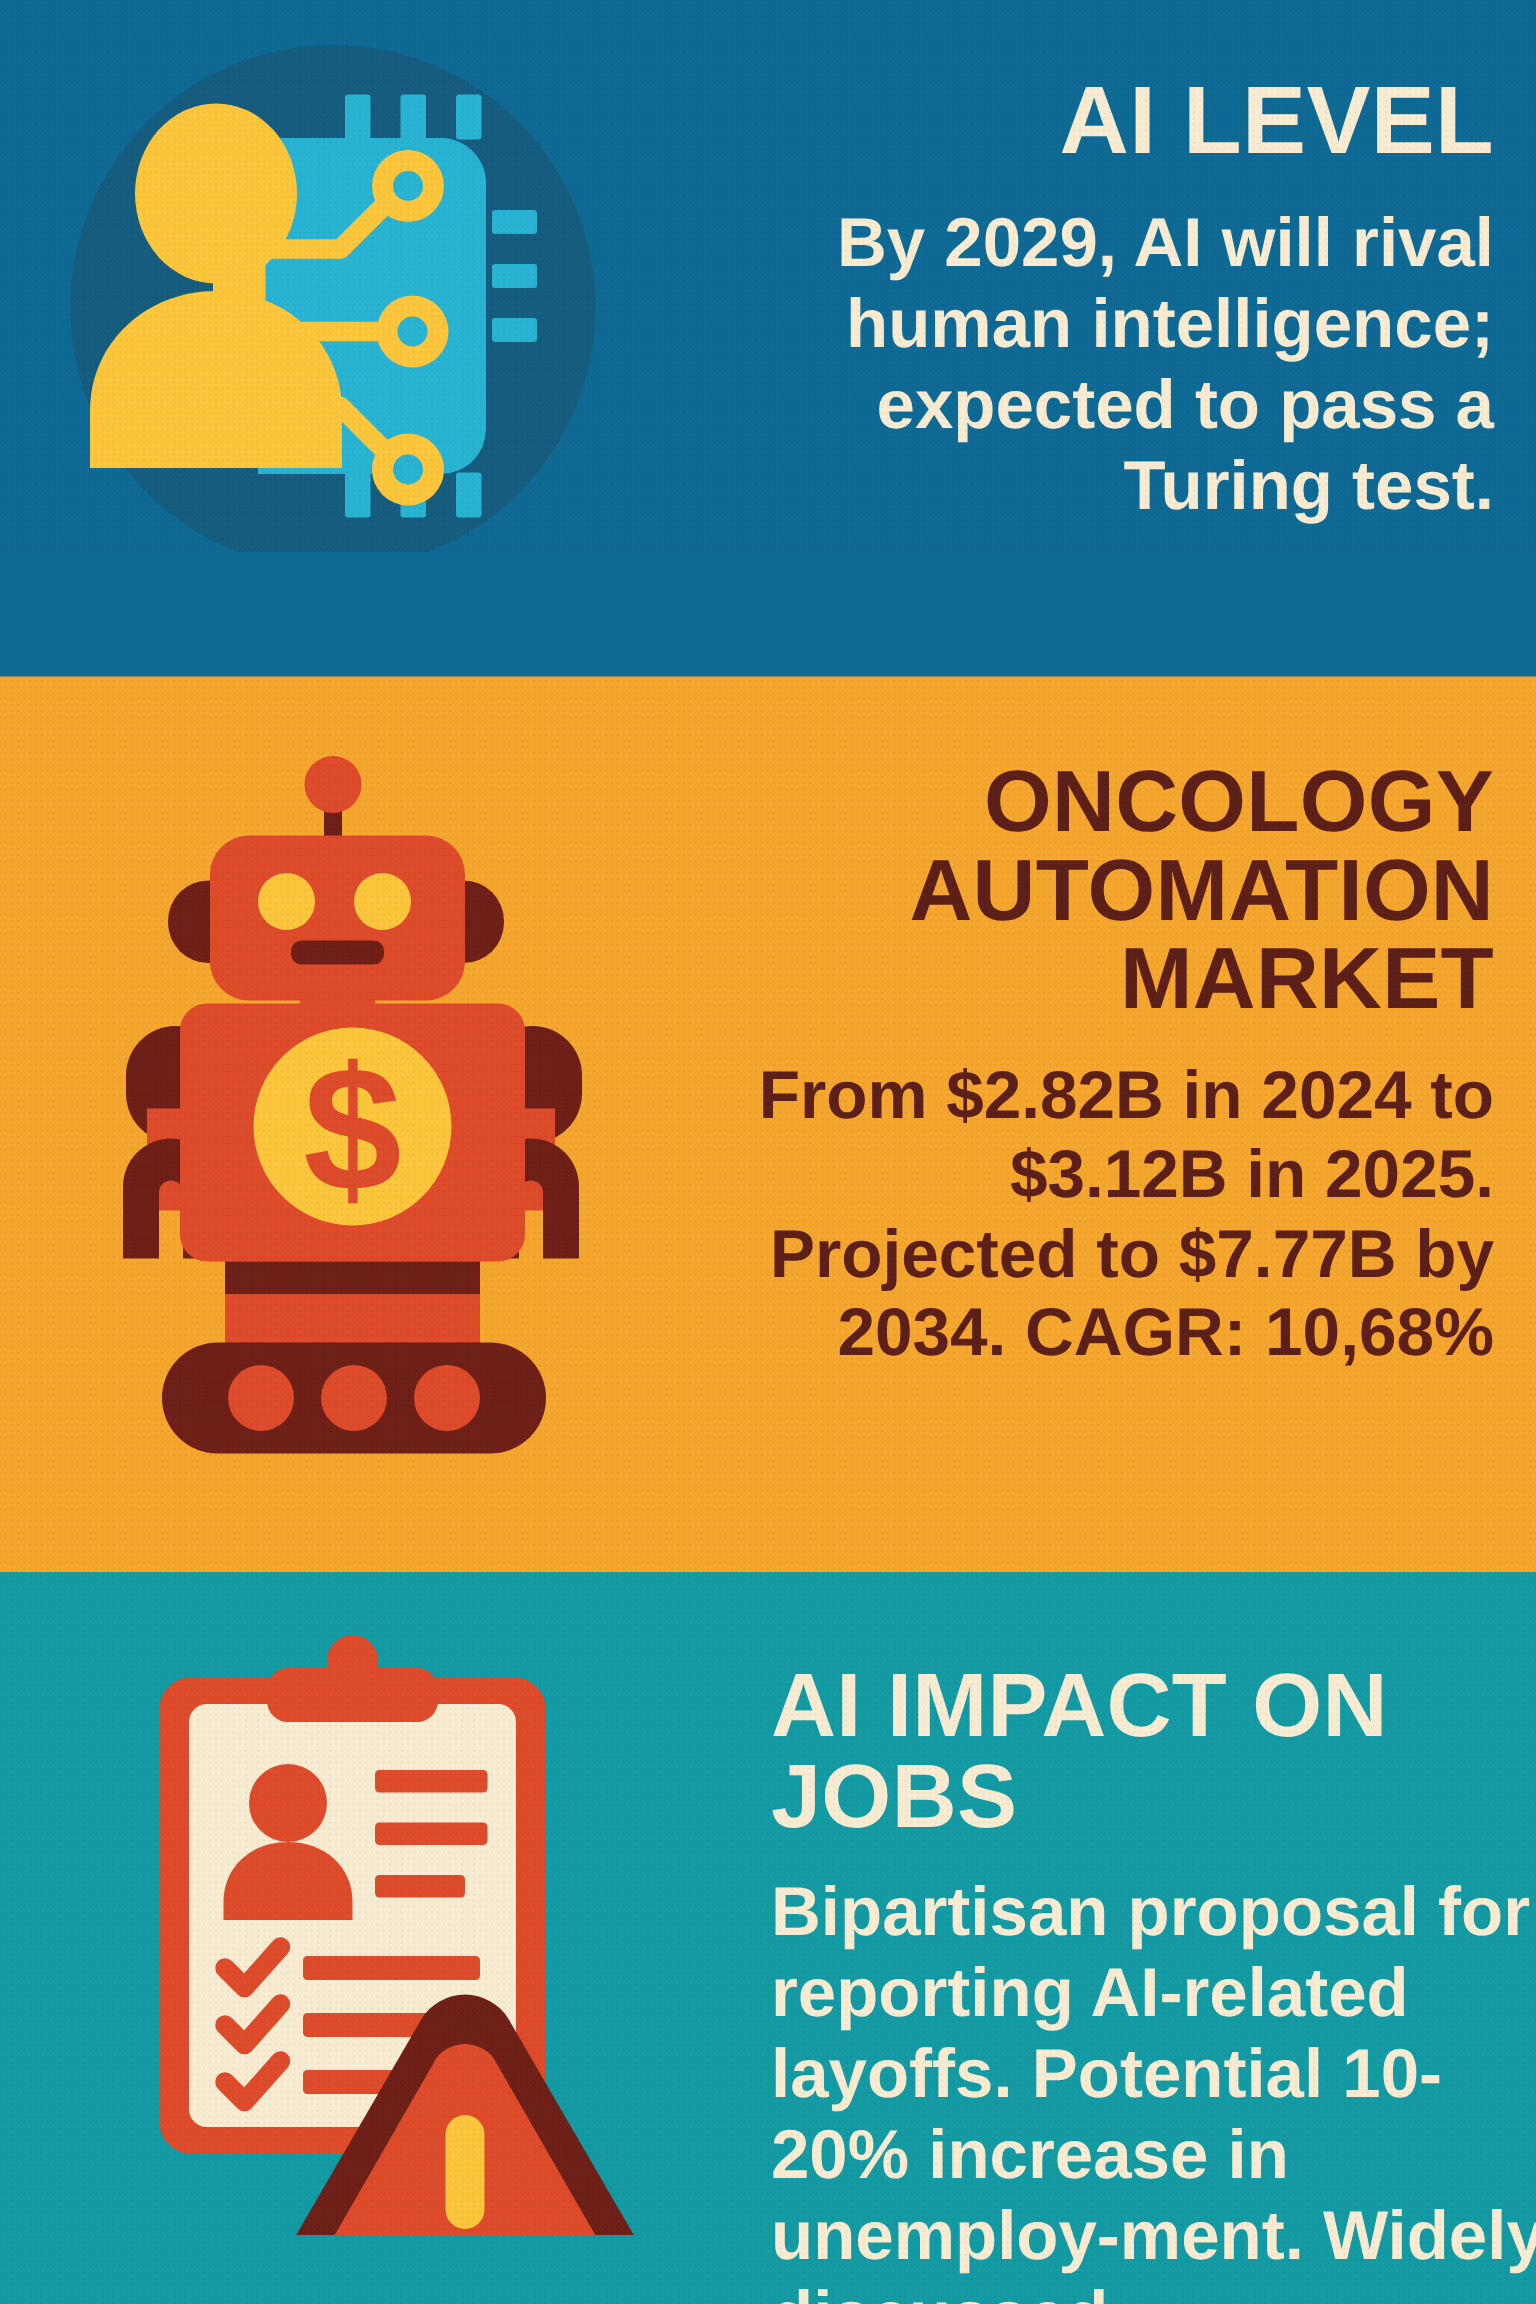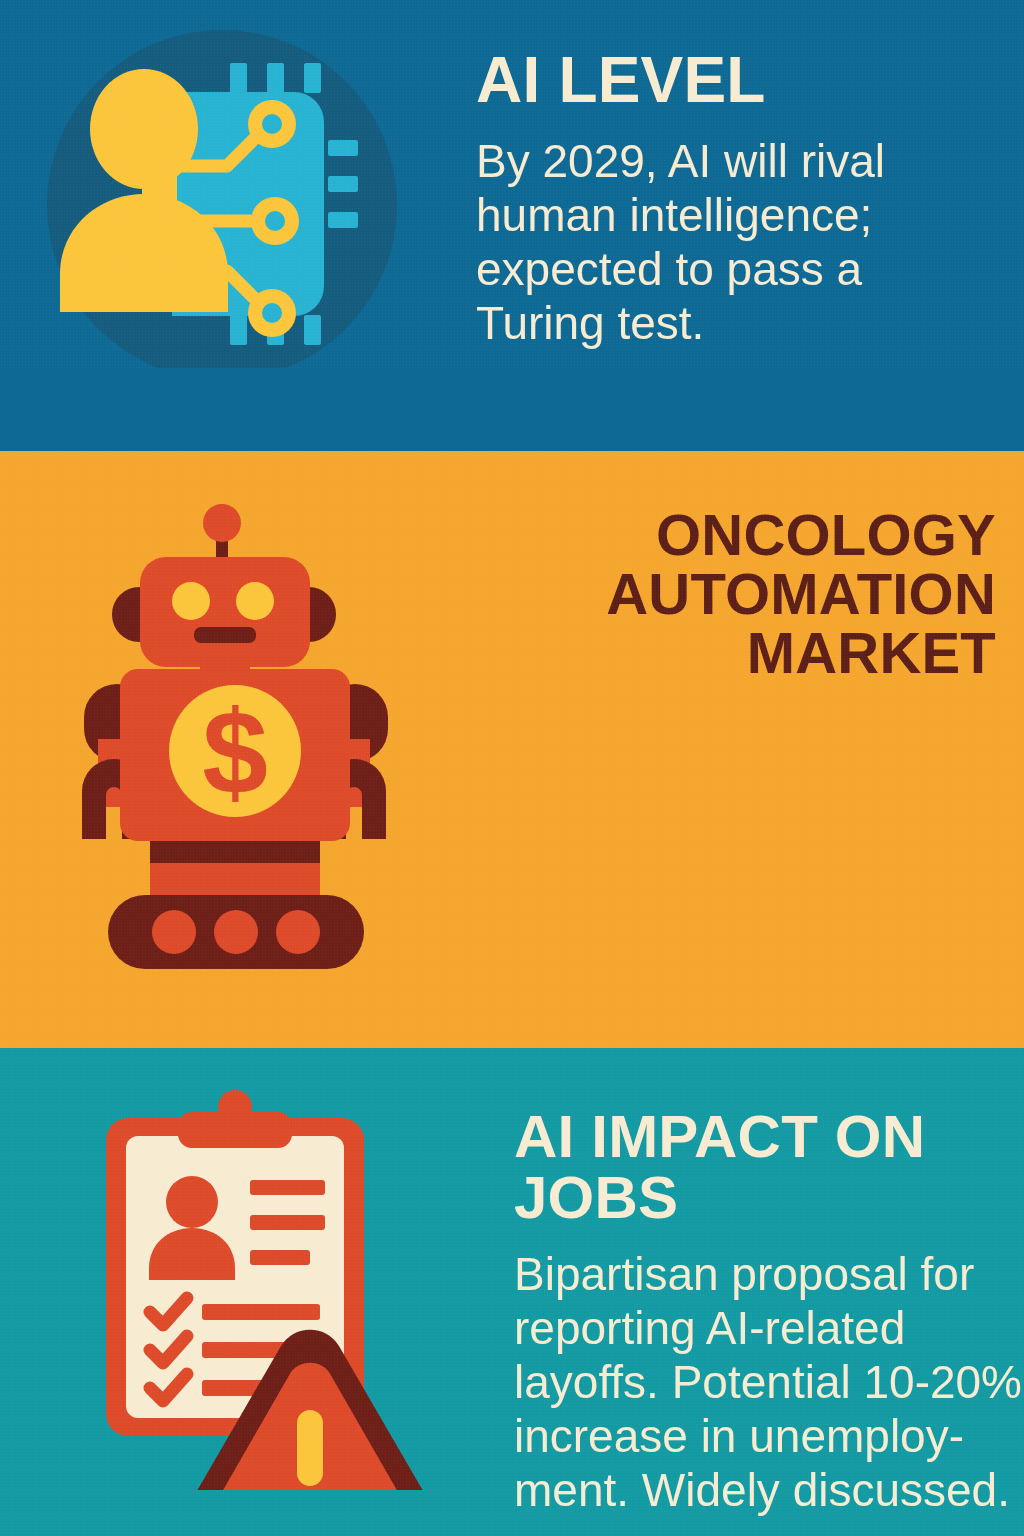--- a/index.html
+++ b/index.html
@@ -25,21 +25,21 @@
 
   .panel {
     position: absolute;
     left: 0;
     width: 1024px;
     overflow: hidden;
     box-sizing: border-box;
   }
 
   
-  .panel-ai      { top: 0px;    height: 368px;  background: #0E6A95; }
+  .panel-ai      { top: 0px;    height: 368px;  background: #0E6A95; text-align: right; }
   .panel-market  { top: 451px;  height: 597px;  background: #F5A62E; }
   .panel-jobs    { top: 1048px; height: 488px;  background: #139AA3; }
 
   
   .grain {
     position: absolute;
     inset: 0;
     pointer-events: none;
     opacity: .055;
     background-image:
@@ -67,21 +67,21 @@
   }
   .headline {
     margin: 0;
     font-weight: 700;
     letter-spacing: .2px;
     line-height: 1.02;
     text-transform: uppercase;
   }
   .body-copy {
     margin: 0;
-    font-weight: 400;
+    font-weight: 700;
     line-height: 1.17;
   }
 
   
   .panel-ai .text-col     { top: 48px; }
   .panel-ai .headline     { color: #F7EBD1; font-size: 64px; }
   .panel-ai .body-copy    { color: #F7EBD1; font-size: 46px; margin-top: 22px; }
 
   
   .panel-market .text-col  { top: 54px; text-align: right; }
@@ -184,20 +184,21 @@
 
         <rect x="38" y="396" width="256" height="74" rx="37" fill="#6E2018"></rect>
         <circle cx="104" cy="433" r="22" fill="#DD4B2A"></circle>
         <circle cx="166" cy="433" r="22" fill="#DD4B2A"></circle>
         <circle cx="228" cy="433" r="22" fill="#DD4B2A"></circle>
       </svg>
     </div>
 
     <div class="text-col">
       <h2 class="headline">ONCOLOGY AUTOMATION MARKET</h2>
+      <p class="body-copy">From $2.82B in 2024 to $3.12B in 2025. Projected to $7.77B by 2034. CAGR: 10,68%</p>
     </div>
 
     <div class="grain"></div>
   </section>
 
   <section class="panel panel-jobs">
 
     <div class="icon-slot">
       <svg width="370" height="400" viewBox="0 0 370 400" style="left:88px; top:42px;" aria-hidden="true">
 

